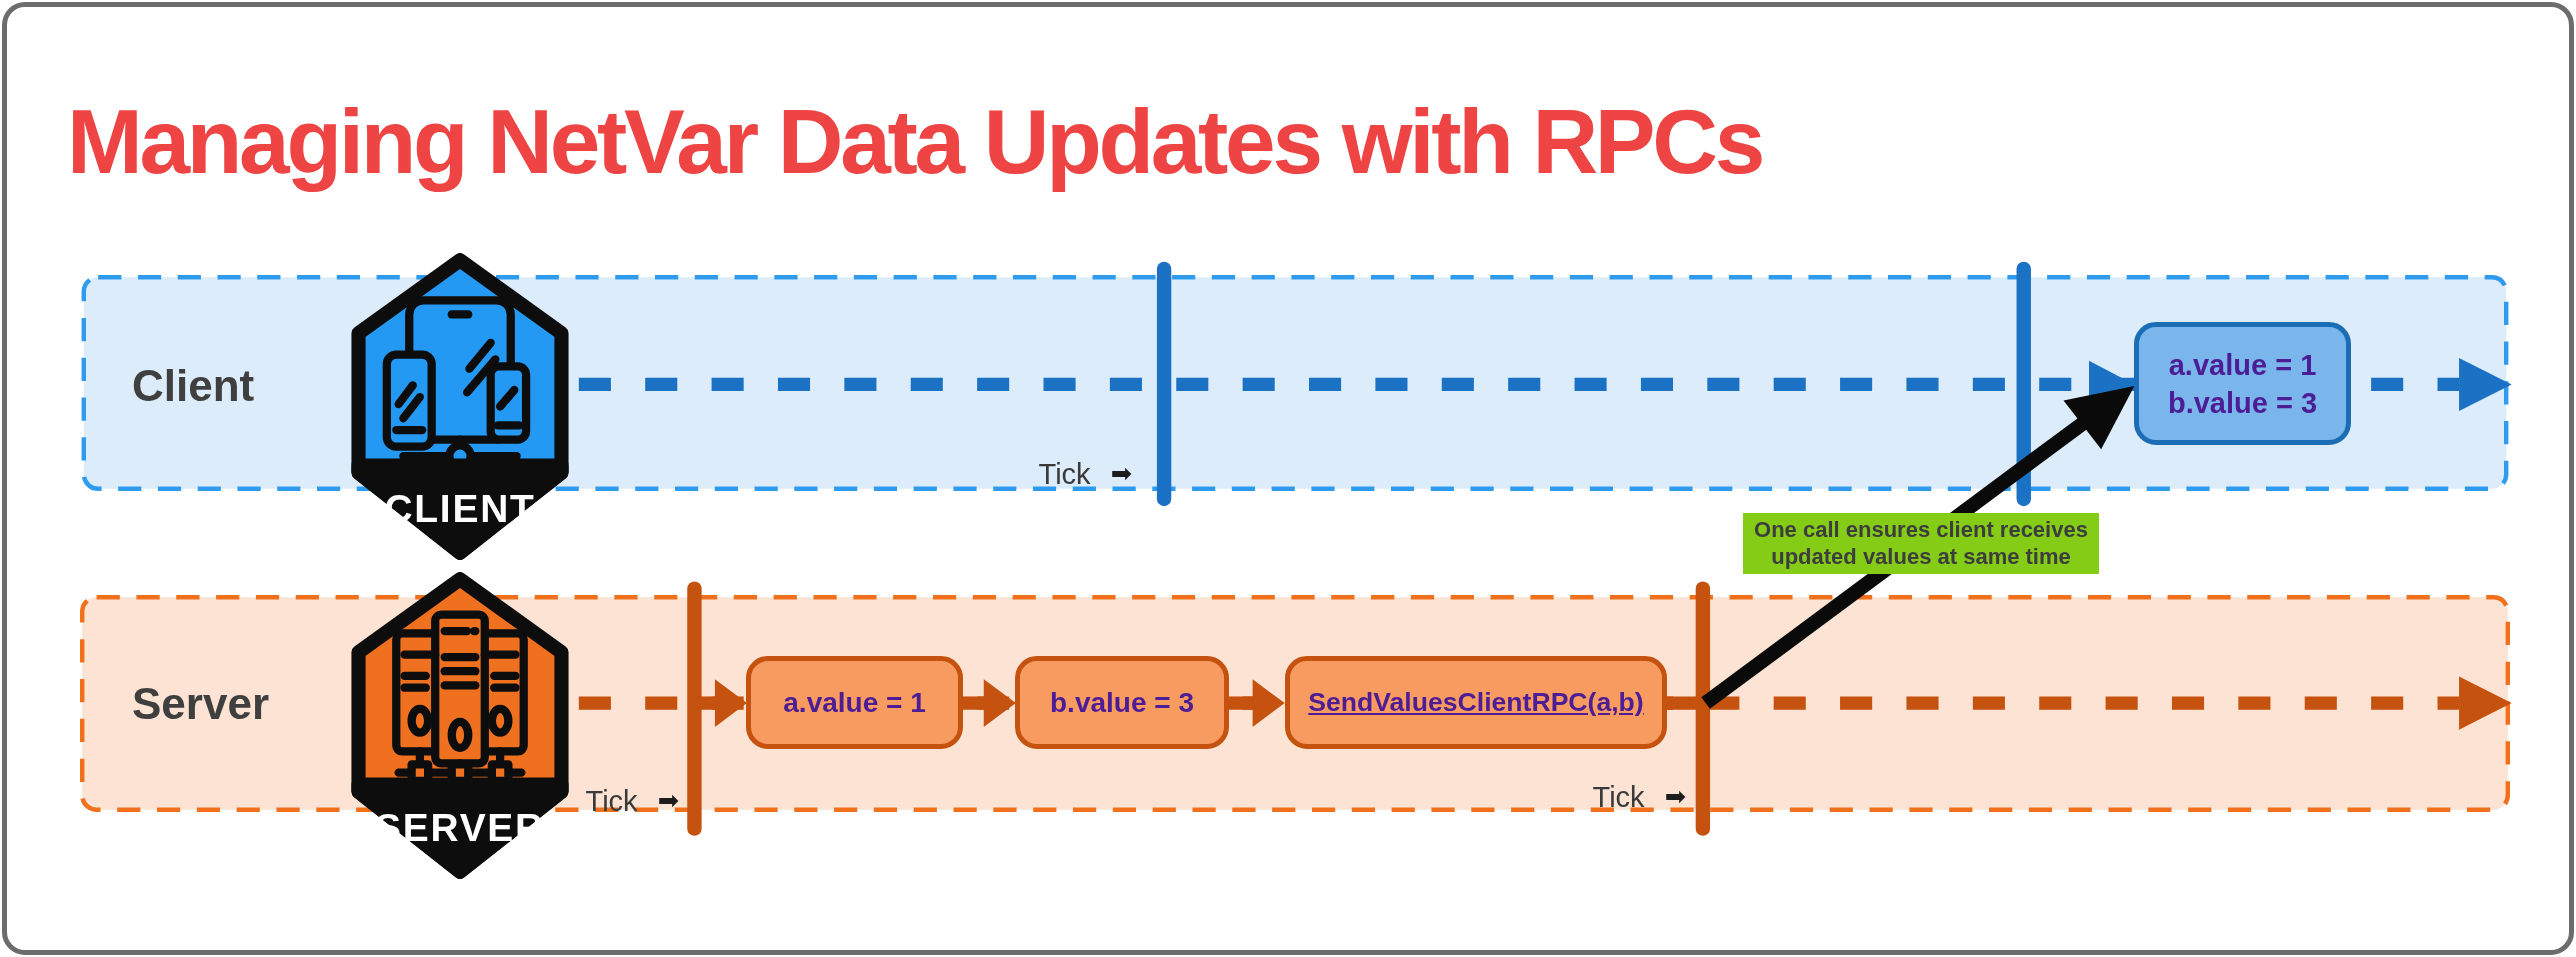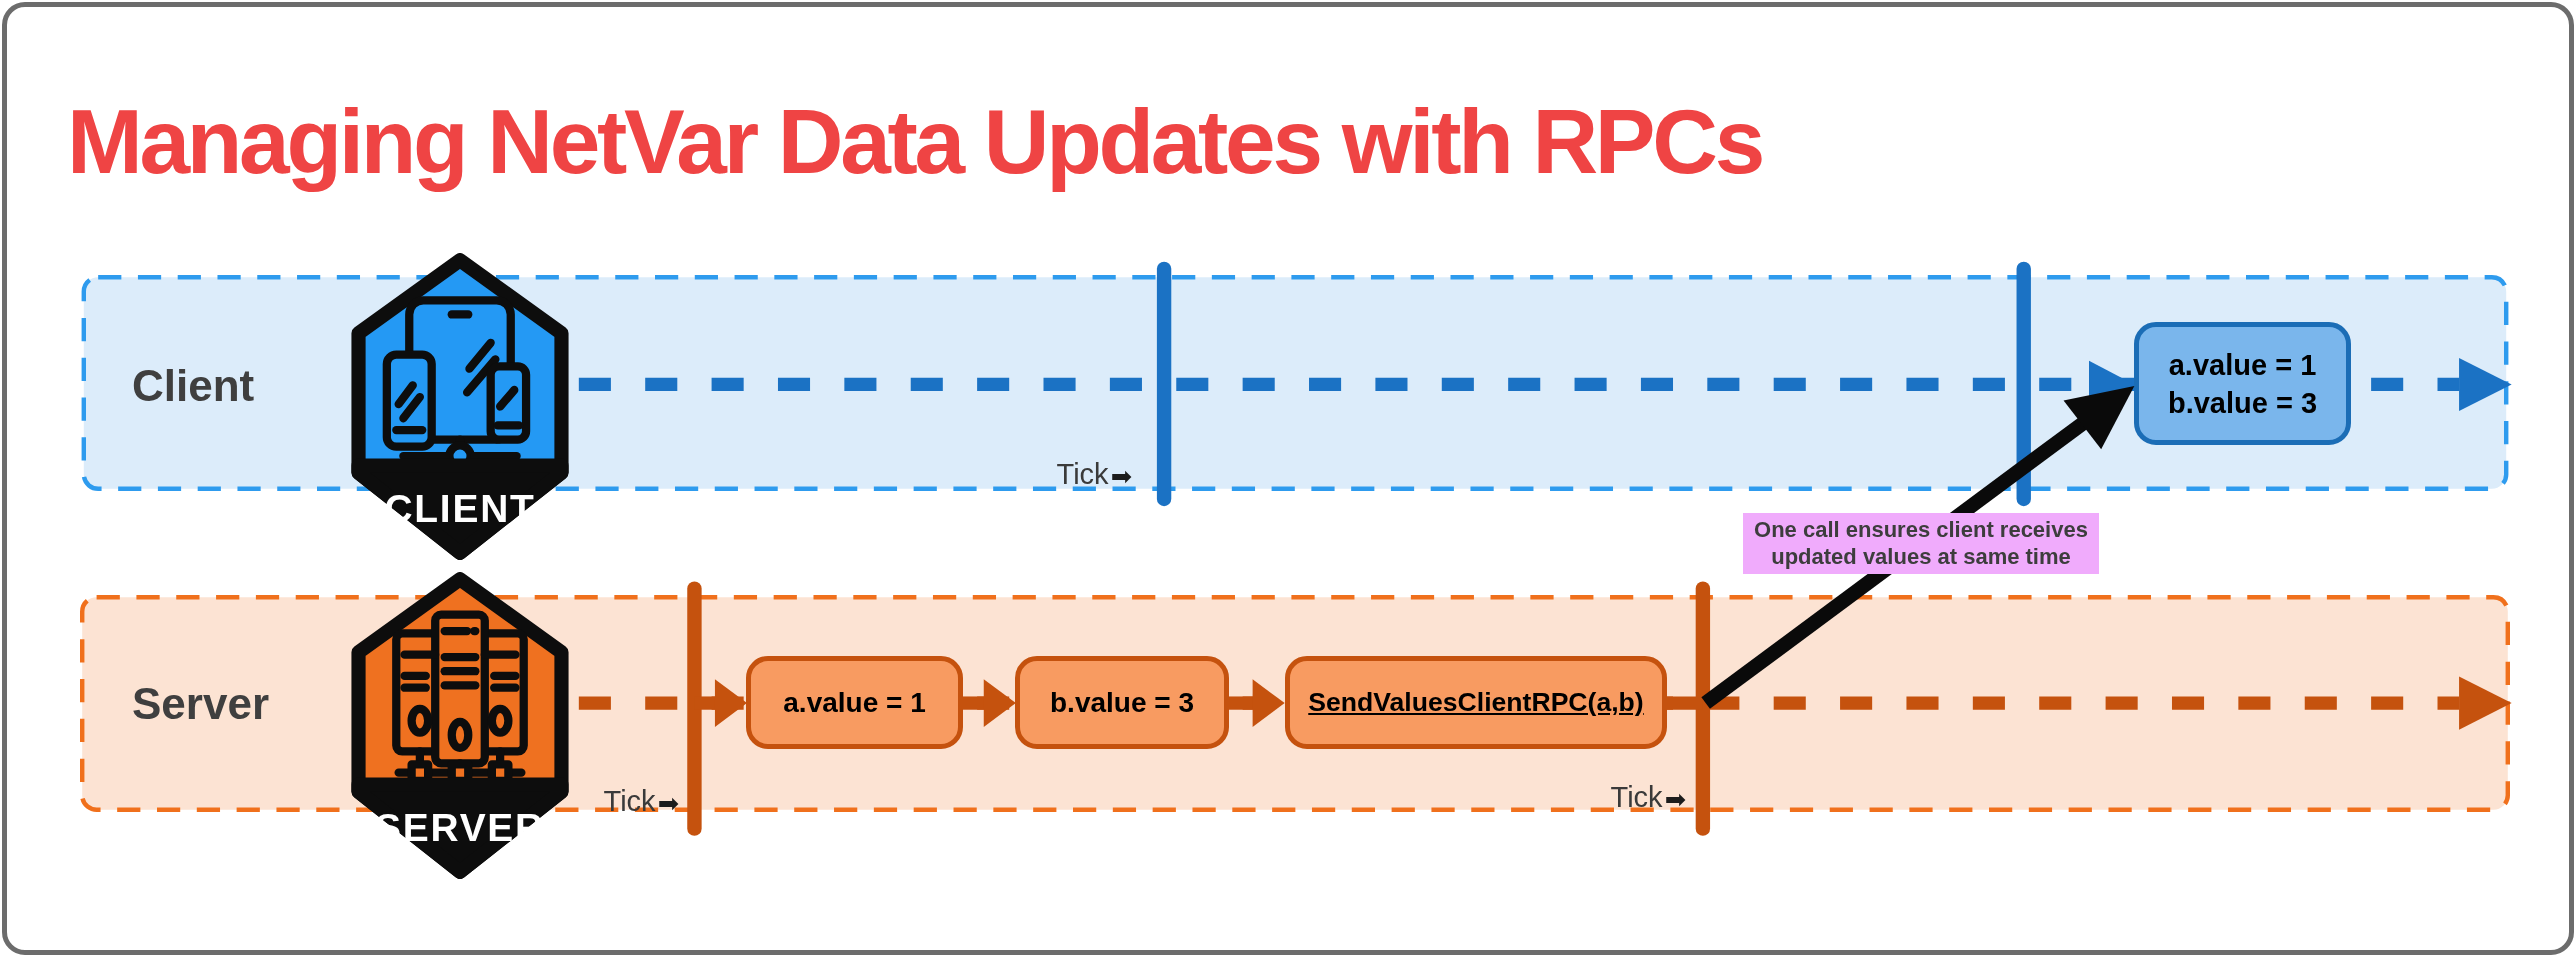--- a/index.html
+++ b/index.html
@@ -7,32 +7,32 @@
        font-family:"Liberation Sans", sans-serif;}
   .frame{position:absolute;left:2.2px;top:2.2px;right:2.2px;bottom:2.2px;
          border:5px solid #6c6c6c;border-radius:23px;background:#ffffff;z-index:0;}
   .title{position:absolute;left:67px;top:90px;font-size:91px;font-weight:700;
          letter-spacing:-3.3px;color:#ef4444;white-space:nowrap;z-index:1;}
   .lane{position:absolute;z-index:1;}
   .lane svg{position:absolute;left:0;top:0;}
   .lane-label{position:absolute;font-size:44px;font-weight:700;color:#3f3f3f;z-index:3;}
   #overlay{position:absolute;left:0;top:0;z-index:2;pointer-events:none;}
   .step-box{position:absolute;box-sizing:border-box;display:flex;align-items:center;
-            justify-content:center;border-radius:22px;font-weight:700;color:#000000;
+            justify-content:center;border-radius:22px;font-weight:700;color:#4c1d95;
             z-index:3;text-align:left;}
   .server-box{background:#f89b61;border:5.5px solid #c5520e;font-size:28px;}
   .client-box{background:#7ab6ec;border:5.5px solid #1b6db6;font-size:29px;
               flex-direction:column;line-height:38px;}
   .hexagon{position:absolute;z-index:4;}
   #black-arrow{position:absolute;left:0;top:0;z-index:5;pointer-events:none;}
-  .annotation{position:absolute;left:1743px;top:513px;width:356px;background:#f0abfc;
+  .annotation{position:absolute;left:1743px;top:513px;width:356px;background:#84cc16;
               font-size:22px;font-weight:700;line-height:27px;color:#3d3d3d;
               text-align:center;z-index:6;padding:3.3px 0;}
-  .tick-label{position:absolute;display:flex;align-items:flex-end;justify-content:flex-end;
-              gap:2px;width:111px;font-size:29px;color:#3a3a3a;z-index:6;}
+  .tick-label{position:absolute;display:flex;align-items:flex-start;justify-content:flex-end;
+              gap:20px;width:111px;font-size:29px;color:#3a3a3a;z-index:6;}
   .tick-label .arrow-glyph{font-size:25.5px;color:#1c1c1c;}
   .badge-text{font-weight:700;letter-spacing:1.5px;}
 </style>
 </head>
 <body>
 
 <div class="frame"></div>
 
 <div class="title">Managing NetVar Data Updates with RPCs</div>
 

